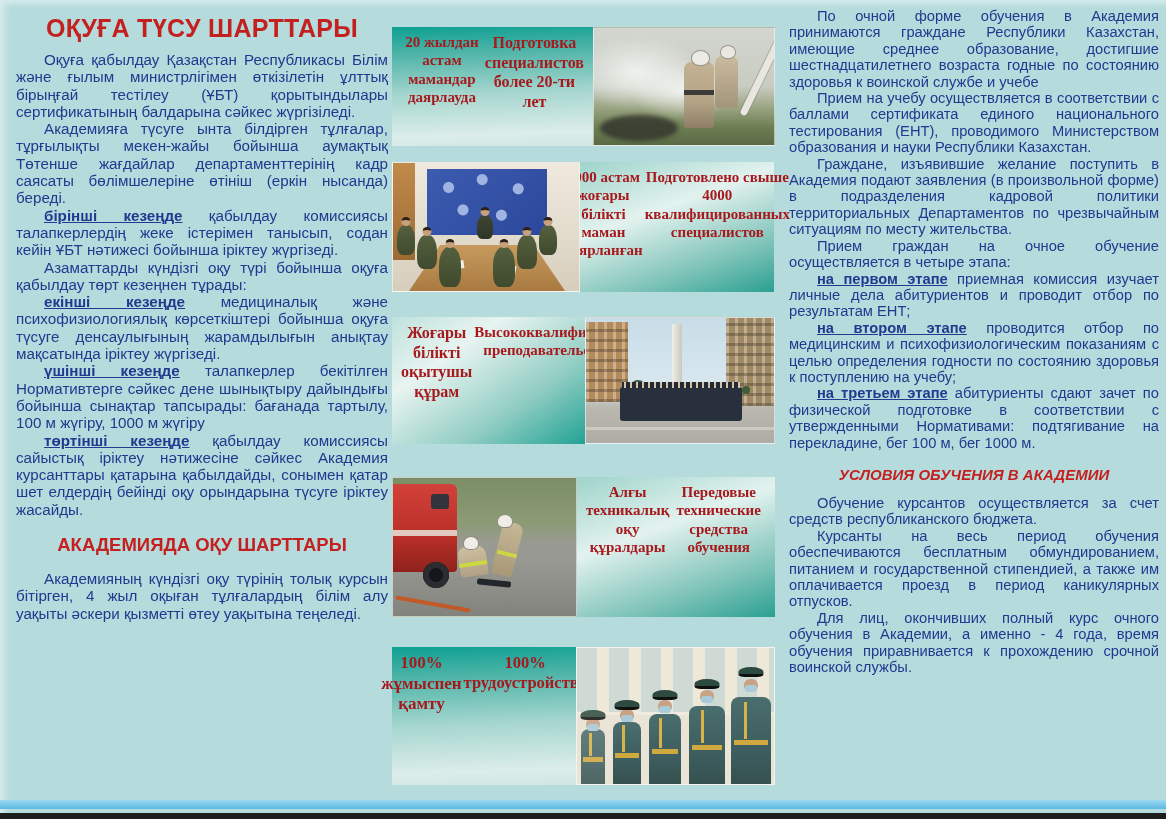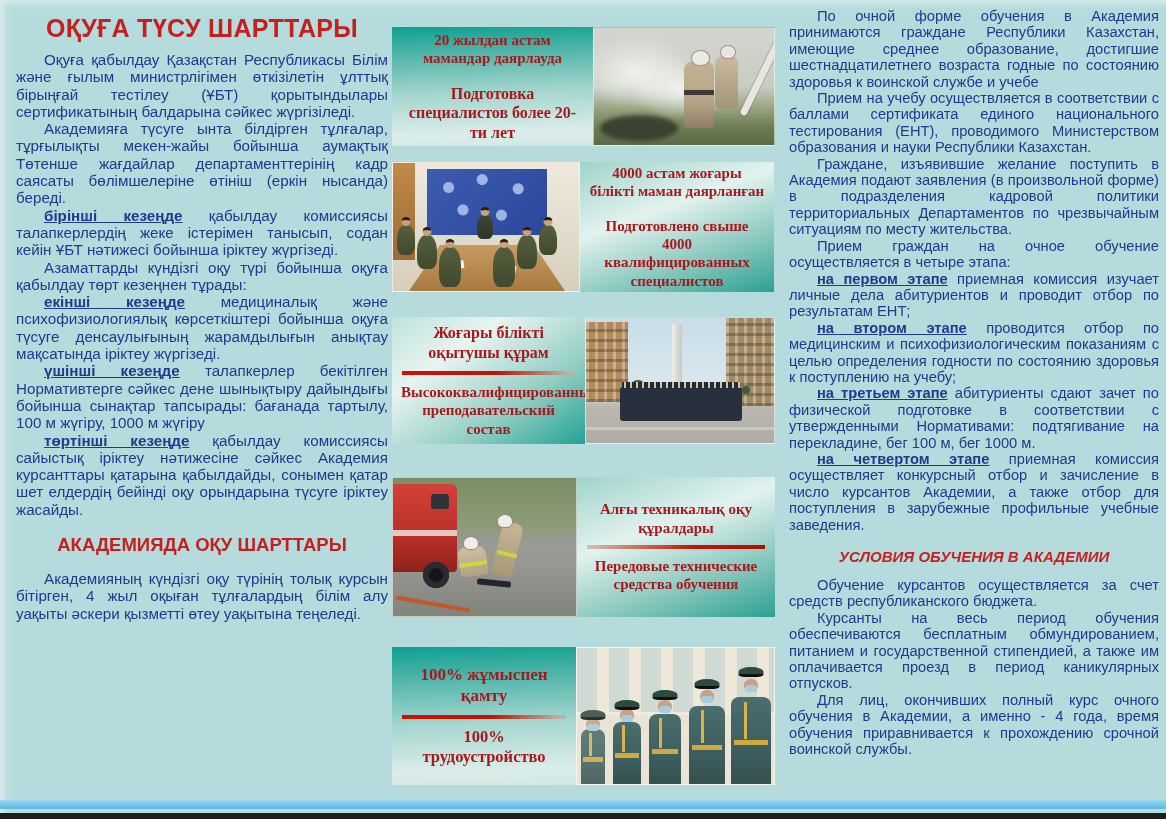--- a/index.html
+++ b/index.html
@@ -19,21 +19,21 @@
   .col-right .body{font-size:14.7px;line-height:16.4px;}
   .lead{font-weight:bold;text-decoration:underline;}
   
   .mid{position:absolute;left:392px;top:0;width:383px;height:819px;}
   .block{position:absolute;left:0;width:383px;display:flex;}
   .b1{top:27px;height:119px;}
   .b2{top:162px;height:130px;}
   .b3{top:317px;height:127px;}
   .b4{top:477px;height:140px;}
   .b5{top:647px;height:138px;}
-  .panel{box-sizing:border-box;display:flex;flex-direction:column;justify-content:center;padding:6px 9px;}
+  .panel{box-sizing:border-box;display:flex;justify-content:center;padding:6px 9px;}
   .b1 .panel{width:201px;}
   .b2 .panel{width:194px;}
   .b3 .panel{width:193px;justify-content:space-between;}
   .b4 .panel{width:198px;}
   .b5 .panel{width:184px;}
   .grad-a{background:linear-gradient(178deg,#0da092 0%,#4fb4a8 22%,#a5d6cf 55%,#dcedea 88%,#cfe7e2 100%);}
   .grad-b{background:linear-gradient(160deg,#9ed4cb 0%,#e3f2ef 38%,#7cc2b7 75%,#2ba092 100%);}
   .grad-c{background:linear-gradient(145deg,#bfe2dc 0%,#e8f4f1 30%,#8fccc2 68%,#22a294 100%);}
   .banner-kk,.banner-ru{font-family:"Liberation Serif",serif;font-weight:bold;color:#a6191d;
         text-align:center;line-height:1.22;font-size:15px;}
@@ -281,21 +281,20 @@
   </div>
 
   <div class="col col-right">
     <p class="body"><span>По очной форме обучения в Академия принимаются граждане Республики Казахстан, имеющие среднее образование, достигшие шестнадцатилетнего возраста годные по состоянию здоровья к воинской службе и учебе</span></p>
     <p class="body"><span>Прием на учебу осуществляется в соответствии с баллами сертификата единого национального тестирования (ЕНТ), проводимого Министерством образования и науки Республики Казахстан.</span></p>
     <p class="body"><span>Граждане, изъявившие желание поступить в Академия подают заявления (в произвольной форме) в подразделения кадровой политики территориальных Департаментов по чрезвычайным ситуациям по месту жительства.</span></p>
     <p class="body"><span>Прием граждан на очное обучение осуществляется в четыре этапа:</span></p>
     <p class="body"><span class="lead">на первом этапе</span><span> приемная комиссия изучает личные дела абитуриентов и проводит отбор по результатам ЕНТ;</span></p>
     <p class="body"><span class="lead">на втором этапе</span><span> проводится отбор по медицинским и психофизиологическим показаниям с целью определения годности по состоянию здоровья к поступлению на учебу;</span></p>
     <p class="body"><span class="lead">на третьем этапе</span><span> абитуриенты сдают зачет по физической подготовке в соответствии с утвержденными Нормативами: подтягивание на перекладине, бег 100 м, бег 1000 м.</span></p>
-    <p class="body"><span class="lead">на четвертом этапе</span><span> приемная комиссия осуществляет конкурсный отбор и зачисление в число курсантов Академии, а также отбор для поступления в зарубежные профильные учебные заведения.</span></p>
     <div class="col-subtitle">УСЛОВИЯ ОБУЧЕНИЯ В АКАДЕМИИ</div>
     <p class="body"><span>Обучение курсантов осуществляется за счет средств республиканского бюджета.</span></p>
     <p class="body"><span>Курсанты на весь период обучения обеспечиваются бесплатным обмундированием, питанием и государственной стипендией, а также им оплачивается проезд в период каникулярных отпусков.</span></p>
     <p class="body"><span>Для лиц, окончивших полный курс очного обучения в Академии, а именно - 4 года, время обучения приравнивается к прохождению срочной воинской службы.</span></p>
   </div>
 
   <div class="strip-blue"></div>
   <div class="strip-dark"></div>
 </div>
 

